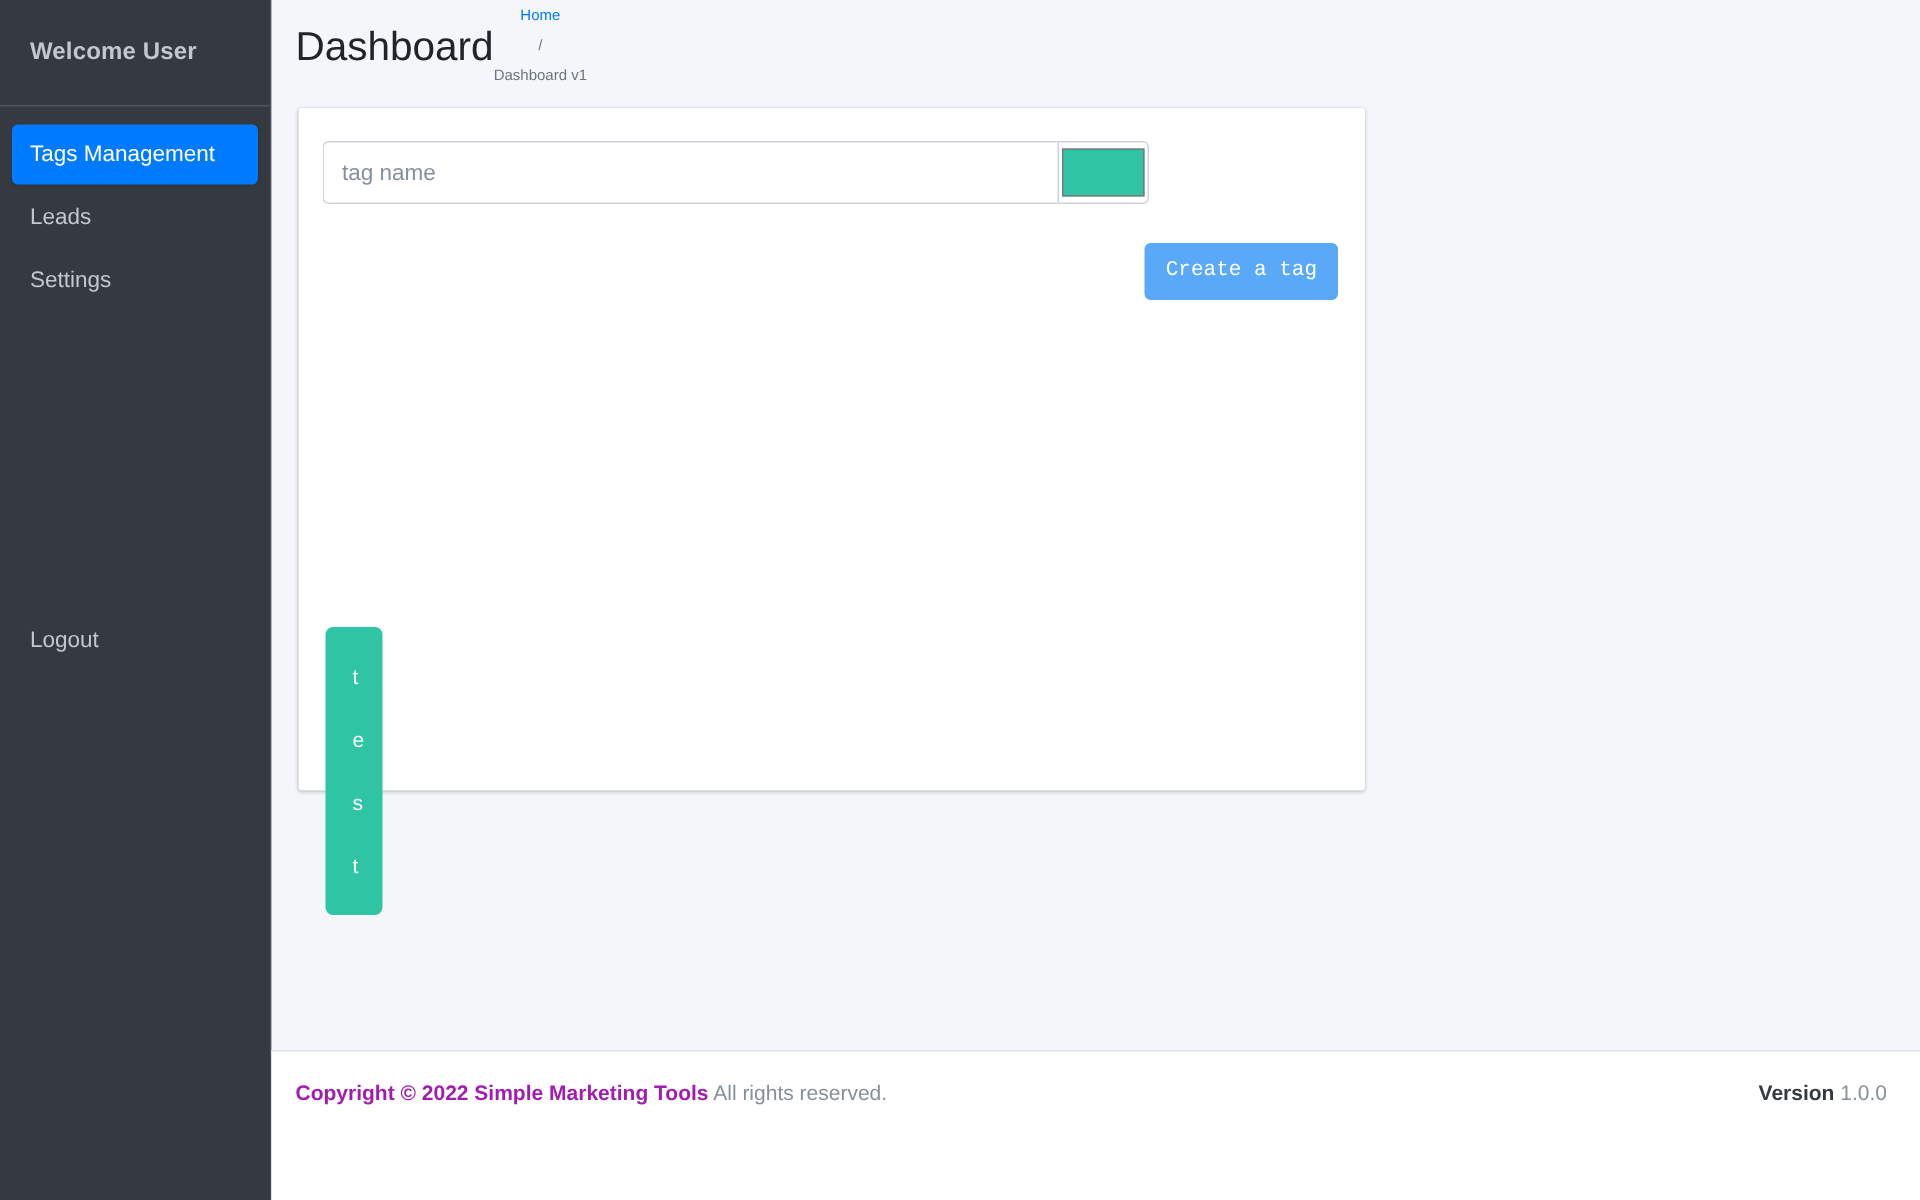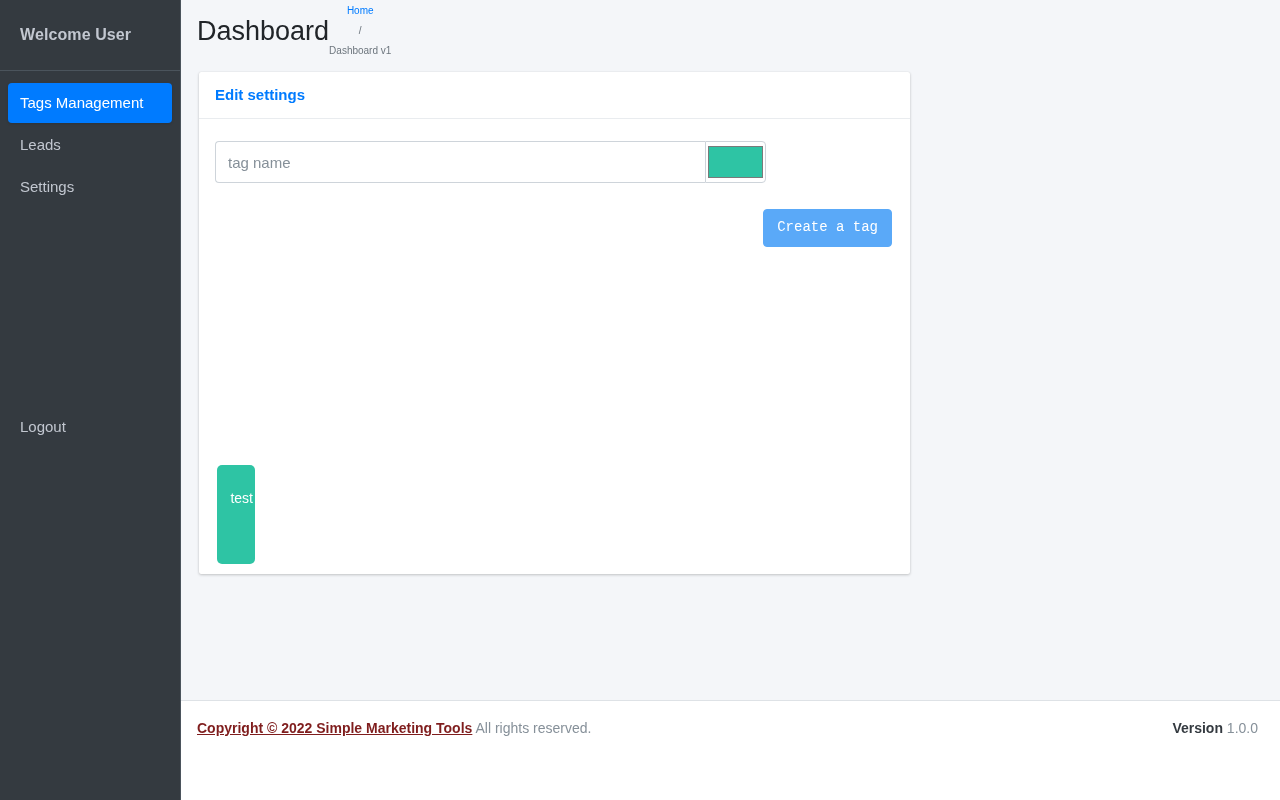--- a/index.html
+++ b/index.html
@@ -208,23 +208,23 @@
     flex-wrap: wrap;
   }
   .tag-badge {
     width: 38px;
     min-height: 99px;
     background: #2EC4A4;
     color: #ffffff;
     border-radius: 5px;
     font-size: 14px;
     line-height: 42px;
-    text-align: right;
+    text-align: left;
     word-break: break-all;
-    padding: 12px 2px;
+    padding: 12px 18px;
     cursor: pointer;
   }
 
   
   .main-footer {
     position: absolute;
     left: 181px;
     top: 700px;
     width: 1099px;
     height: 100px;
@@ -232,23 +232,22 @@
     border-top: 1px solid #dee2e6;
     padding: 17px 22px 0 16px;
     font-size: 14px;
     color: #869099;
     display: flex;
     align-items: flex-start;
     justify-content: space-between;
   }
   .footer-left { line-height: 1.5; }
   .footer-left .strong {
-    color: #7f1d1d;
+    color: #a21caf;
     font-weight: 700;
-    text-decoration: underline;
   }
   .footer-left .rights { color: #869099; }
   .footer-right { line-height: 1.5; color: #869099; }
   .footer-right .strong {
     color: #343a40;
     font-weight: 700;
   }
 </style>
 </head>
 <body>
@@ -290,23 +289,20 @@
       <div class="breadcrumb">
         <a>Home</a>
         <span class="sep">/</span>
         <span class="current">Dashboard v1</span>
       </div>
     </div>
 
     <div class="content-body">
       <section class="card">
 
-        <div class="card-header">
-          <span class="card-title">Edit settings</span>
-        </div>
 
         <div class="card-body">
 
           <div class="input-group">
             <input class="form-control" type="text" placeholder="tag name" style="">
             <div class="color-wrap">
               <div class="color-swatch" id="color-swatch" style="background: rgb(46, 196, 164);"></div>
             </div>
           </div>
 

